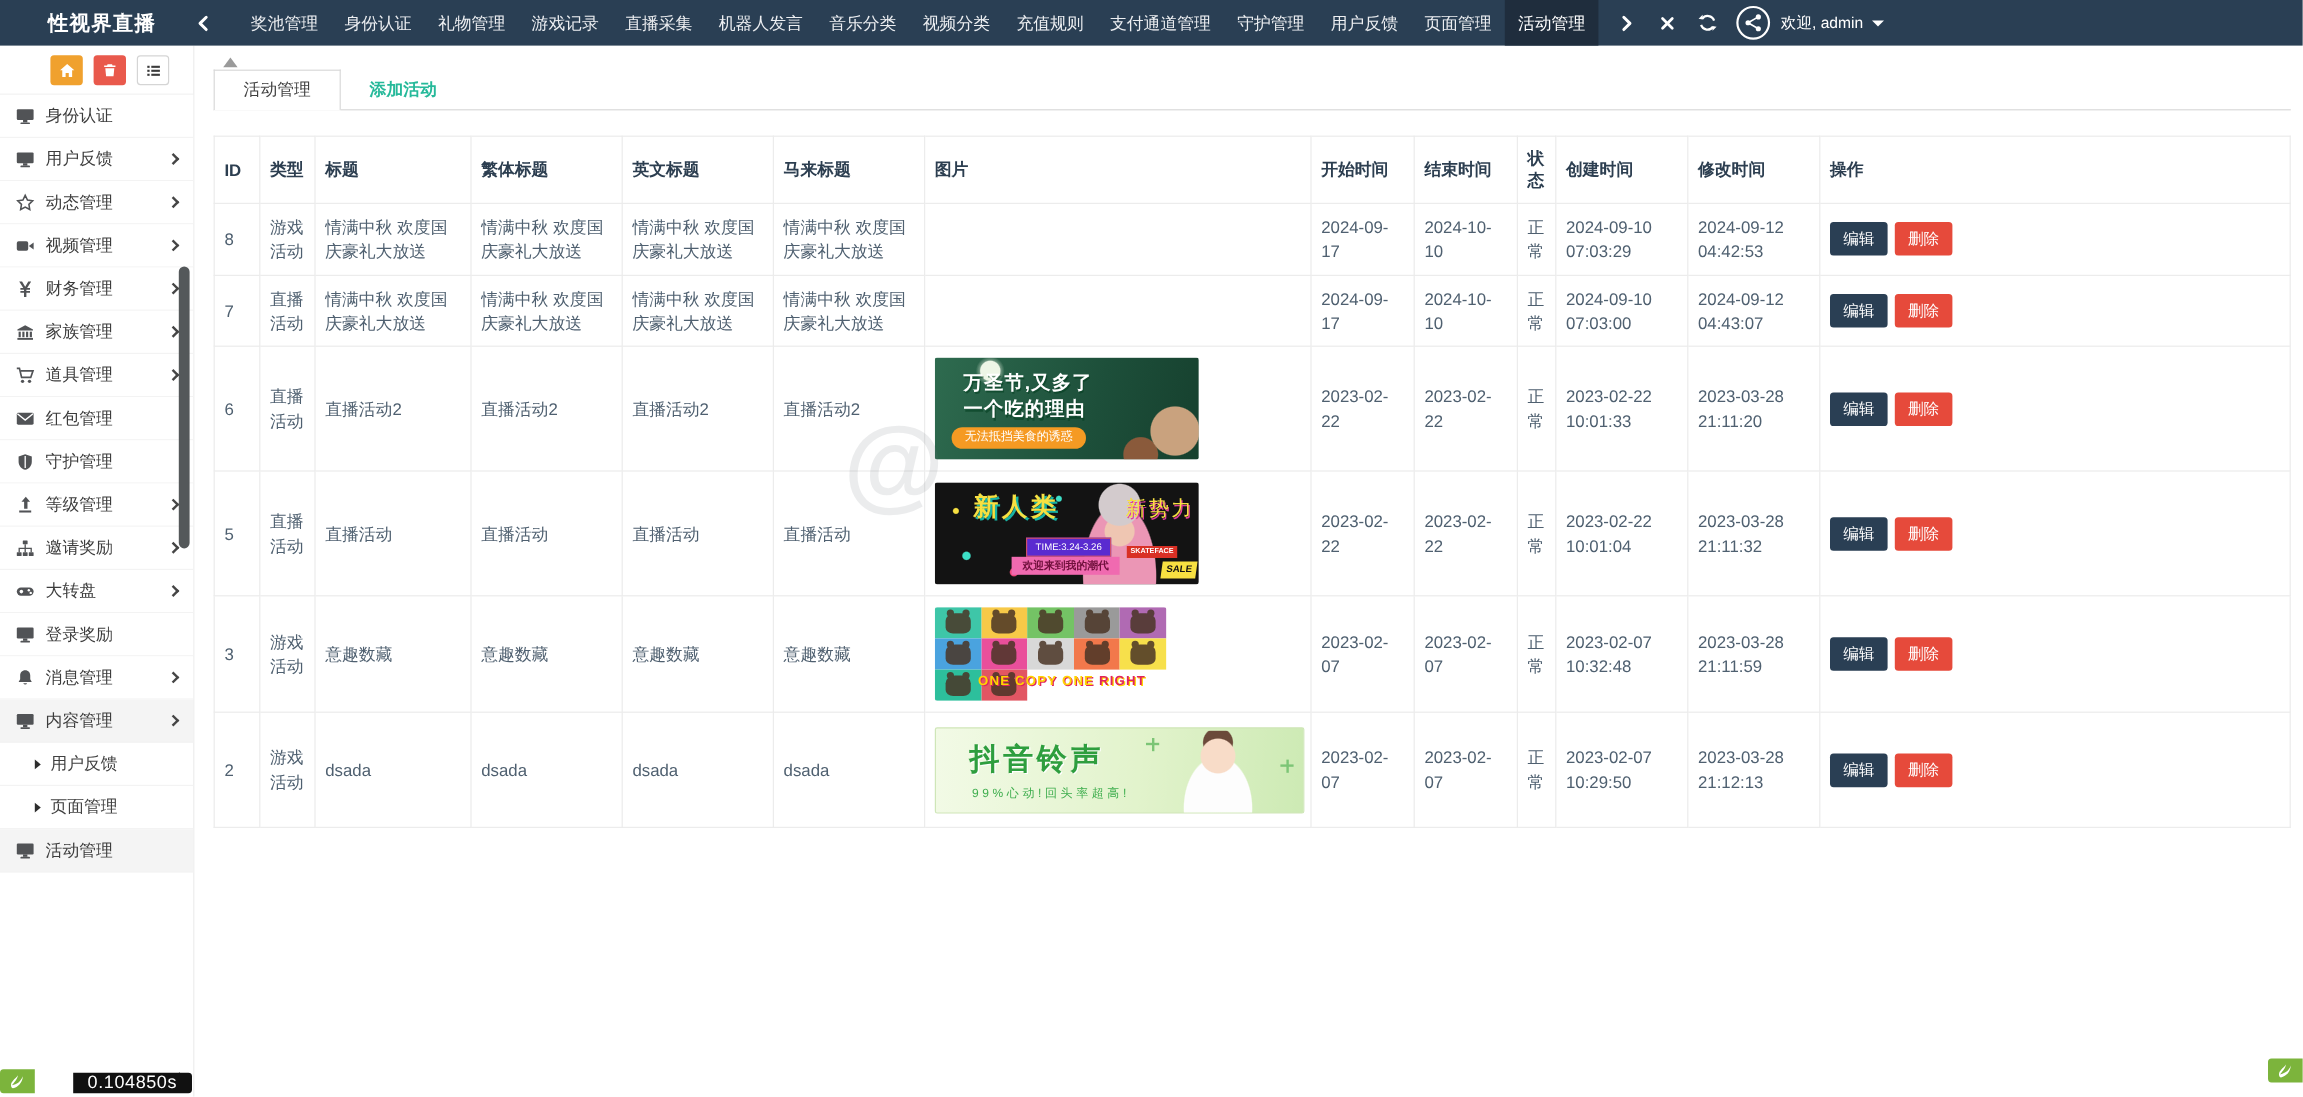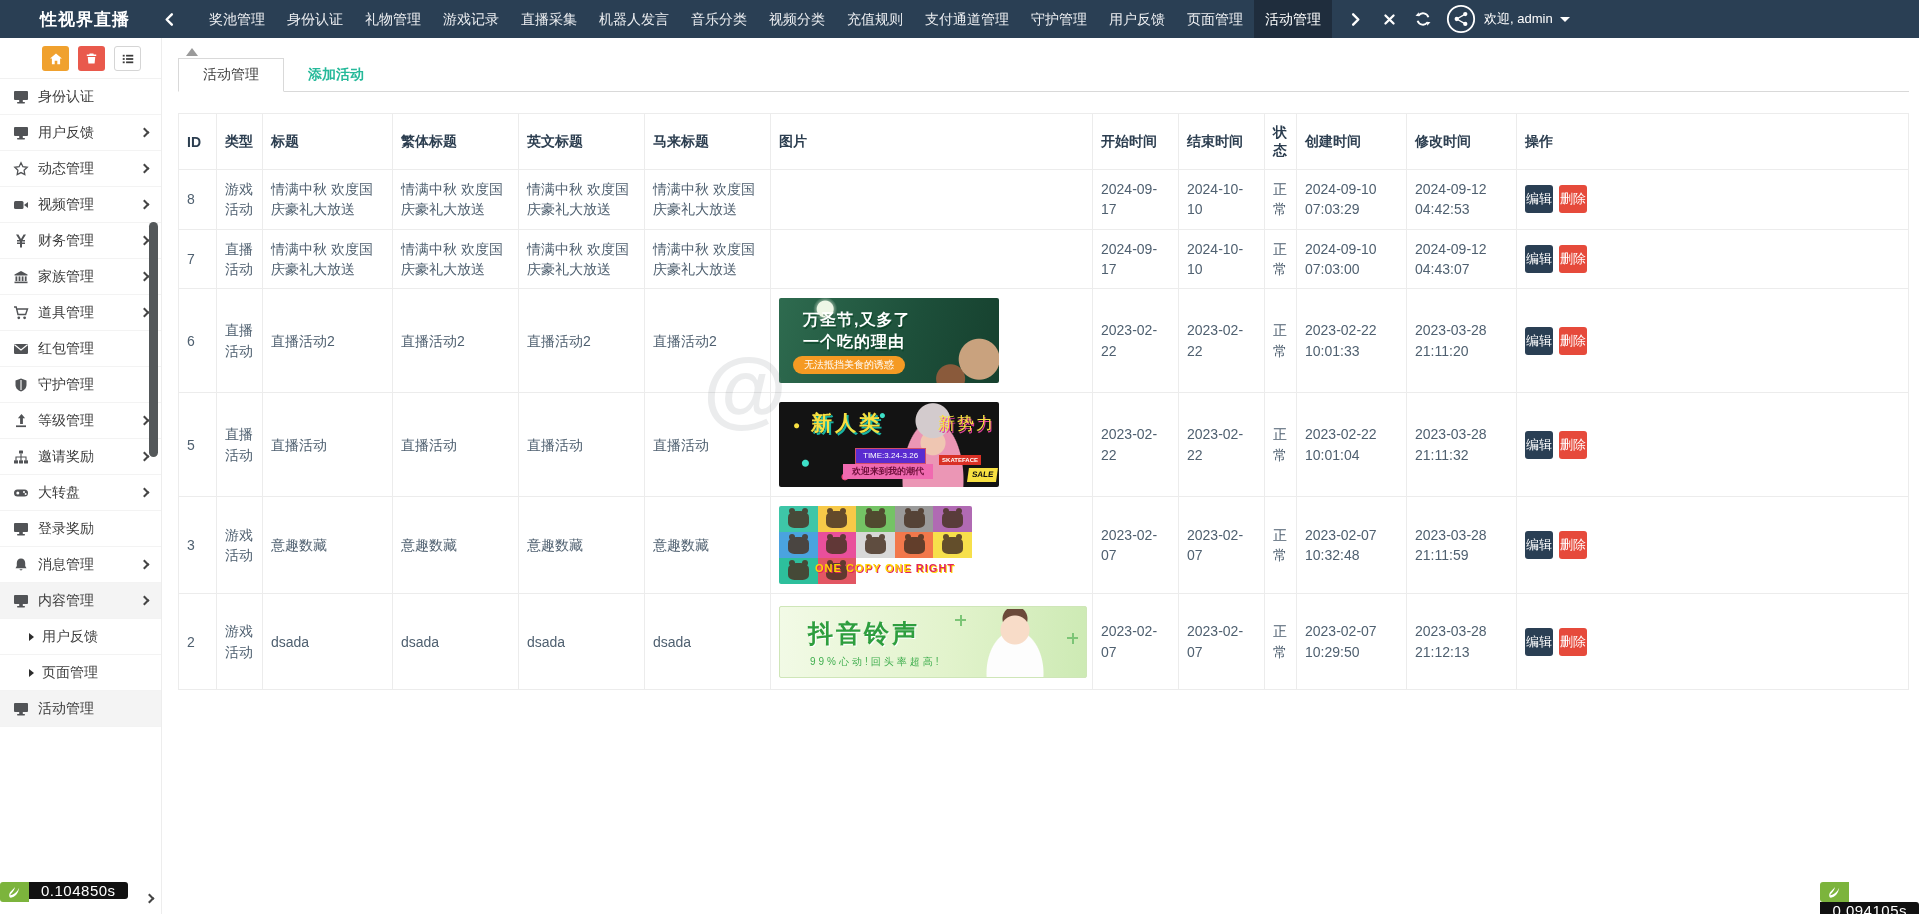--- a/index.html
+++ b/index.html
@@ -33,41 +33,41 @@
   .side-item .icn svg { width:16px; height:16px; fill:currentColor; }
   .side-item .lbl { flex:1; white-space:nowrap; overflow:hidden; }
   .chev { width:7px; height:7px; border-style:solid; border-color:#454545; border-width:2px 2px 0 0; transform:rotate(45deg); flex:none; }
   .side-sub { display:flex; align-items:center; gap:8px; height:36px; padding:0 13px 0 29px; border-bottom:1px solid #f3f3f3; font-size:14px; color:#414141; cursor:pointer; }
   .caret-right { width:0; height:0; border-left:5px solid #2d2d2d; border-top:4px solid transparent; border-bottom:4px solid transparent; flex:none; }
   .side-scrollbar { position:absolute; top:184px; right:3px; width:9px; height:235px; background:#54585a; border-radius:5px; }
   .scroll-up { position:absolute; top:48px; left:186px; width:0; height:0; border-left:6px solid transparent; border-right:6px solid transparent; border-bottom:8px solid #9a9a9a; z-index:25; }
   .hidden-item-chev { position:absolute; bottom:12px; right:8px; }
 
   
-  .perf-badge { position:absolute; bottom:3px; height:29px; display:flex; align-items:flex-start; z-index:40; }
+  .perf-badge { position:absolute; bottom:3px; height:29px; display:flex; align-items:flex-end; z-index:40;gap:32px; }
   .perf-left { left:0; }
   .perf-right { right:0;flex-direction:column; }
   .perf-icon { width:29px; background:#7CB43C; border-radius:3px 0 0 3px; display:flex; align-items:center; justify-content:center; }
   .perf-time { background:#111; color:#fff; font-size:15px; display:flex; align-items:center; padding:0 12px; border-radius:0 3px 3px 0; letter-spacing:.5px; }
 
   
   .content { position:absolute; top:38px; left:163px; right:0; bottom:0; background:#fff; overflow:hidden; }
   .tabs { margin:20px 10px 0 15px; border-bottom:1px solid #d9d9d9; display:flex; align-items:flex-end; }
   .tab-active { background:#fff; border:1px solid #d9d9d9; border-bottom:1px solid #fff; margin-bottom:-1px; padding:7px 24px; font-size:14px; color:#3f3f3f; cursor:default; }
   .tab-add { padding:7px 24px; font-size:14px; color:#26B99A; cursor:pointer;font-weight:bold; }
 
   .table-wrap { margin:21px 10px 0 15px; position:relative; }
   table { width:100%; border-collapse:collapse; table-layout:fixed; }
   th, td { border:1px solid #ececec; padding:9px 8px; font-size:14px; text-align:left; vertical-align:middle; word-break:break-word; overflow-wrap:break-word; }
   th { color:#2c3e50; font-weight:bold; height:56px; }
   td { color:#4f6070; line-height:1.45; }
   tr.row-plain td { height:46px; }
   tr.row-img td { height:96px; }
   .actions { display:flex; gap:6px; }
-  .btn-edit, .btn-del { border:none; color:#fff; font-size:13px; padding:5px 1px; border-radius:3px; cursor:pointer; font-family:inherit; }
+  .btn-edit, .btn-del { border:none; color:#fff; font-size:13px; padding:5px 11px; border-radius:3px; cursor:pointer; font-family:inherit; }
   .btn-edit { background:#2A3F54; }
   .btn-del { background:#E64A3B; }
 
   .watermark { position:absolute; left:540px; top:300px; font-size:86px; color:rgba(110,120,130,.14); z-index:5; pointer-events:none; font-weight:bold; }
 
   
   .banner { position:relative; overflow:hidden; border-radius:2px; flex:none; }
 
   .b-hallo { width:220px; height:85px;
     background:

